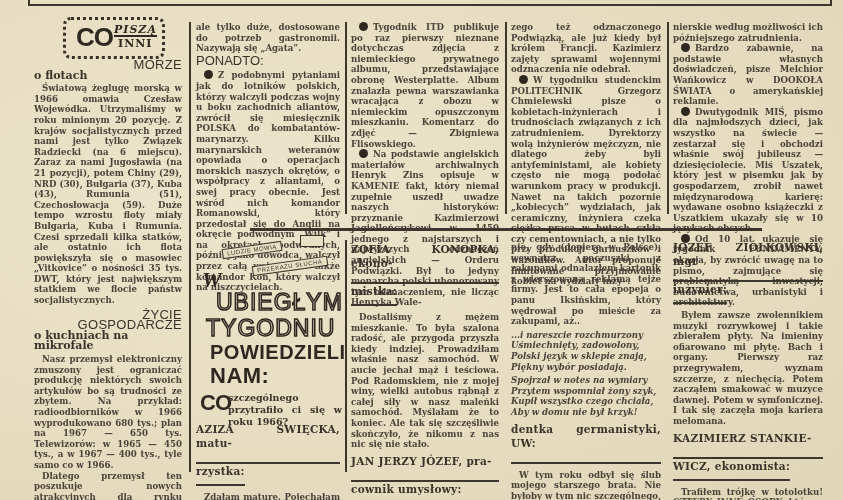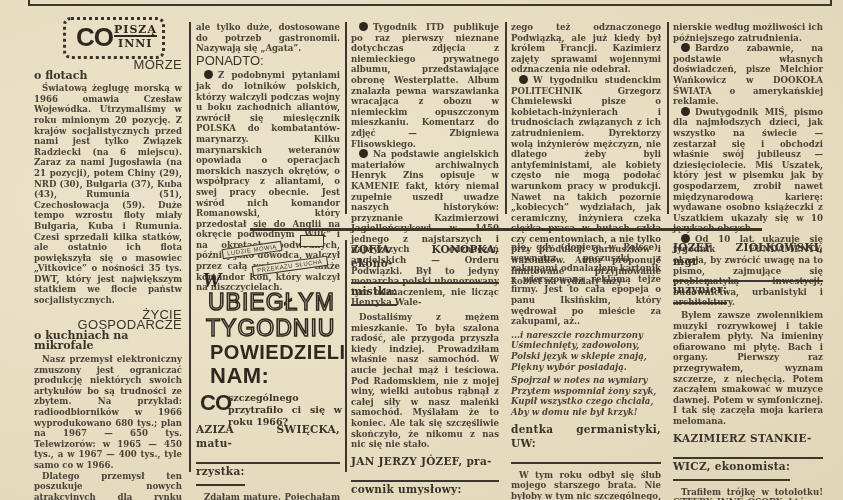--- a/index.html
+++ b/index.html
@@ -28,21 +28,21 @@
     text-align:justify; margin:4px 0 6px 0;
   }
   .name-head .u1 { display:block; border-bottom:2px solid #3d362c; padding-bottom:12px; }
   .name-head .u2 { display:inline-block; border-bottom:2px solid #3d362c; padding-bottom:6px; margin-top:0; }
   .italic { font-style:italic; text-indent:0 !important; }
   .logo {
     position:absolute; left:63px; top:17px; width:96px; height:36px;
     border:3px dotted #3a332a; border-radius:8px; background:#e8dfc4;
   }
   .logo .co { position:absolute; left:10px; top:2px; font-family:"Liberation Sans",sans-serif; font-weight:bold; font-size:26px; color:#2e2820; letter-spacing:-1px;}
-  .logo .pisz { position:absolute; left:48px; top:4px; font-weight:bold; font-size:11px; letter-spacing:1px; color:#2e2820; border-bottom:2px solid #2e2820; line-height:11px;}
+  .logo .pisz { position:absolute; left:48px; top:4px; font-weight:bold; font-size:11px; letter-spacing:1px; color:#2e2820; border-bottom:2px solid #2e2820; line-height:11px;font-style:italic;}
   .logo .inni { position:absolute; left:52px; top:18px; font-weight:bold; font-size:11px; letter-spacing:1px; color:#2e2820; line-height:11px;}
   .ubiegly { position:absolute; left:200px; top:245px; width:145px; height:115px; }
   .ribbon { position:absolute; font-family:"Liberation Sans",sans-serif; font-size:6px; border:1.5px solid #3a332a; padding:1px 4px; background:#e8dfc4; letter-spacing:0.5px; }
   .big-outline { position:absolute; font-family:"Liberation Sans","DejaVu Sans",sans-serif; font-size:23px; color:transparent; -webkit-text-stroke:1.5px #2e2820; letter-spacing:1px; font-weight:normal; }
   .big-solid { position:absolute; font-family:"Liberation Sans","DejaVu Sans",sans-serif; font-weight:bold; font-size:20px; color:#2e2820; letter-spacing:0.5px;text-align:right; }
   .w-letter { position:absolute; font-family:"Liberation Serif",serif; font-weight:bold; font-style:italic; font-size:22px; color:#2e2820; }
   .co-q { position:absolute; font-family:"Liberation Sans",sans-serif; font-weight:bold; font-size:22px; color:#2e2820; letter-spacing:-1px; }
   .q-text { position:absolute; font-weight:bold; font-size:9.5px; line-height:12px; text-align:justify; }
 </style>
 </head>
@@ -99,21 +99,21 @@
     <p><span class="bullet"></span><span>Od 10 lat ukazuje się tygodnik FUNDAMENTY; okazja, by zwrócić uwagę na to pismo, zajmujące się problematyką inwestycji, budownictwa, urbanistyki i architektury.</span></p>
   </div>
 
   <div class="hrule" style="left:250px; top:228px; width:512px;"></div>
 
   <div class="ubiegly">
     <span class="ribbon" style="left:22px; top:0px; transform:rotate(-8deg);">LUDZIE MÓWIĄ</span>
     <span class="ribbon" style="left:100px; top:-10px; width:14px; height:8px;"></span>
     <span class="ribbon" style="left:52px; top:16px; transform:rotate(-8deg);">PRZEKAZU SŁUCHA</span>
     <span class="w-letter" style="left:2px; top:22px;">W</span>
-    <span class="big-outline" style="left:8px; top:44px;text-align:center;">UBIEGŁYM</span>
+    <span class="big-outline" style="left:16px; top:44px;text-align:center;">UBIEGŁYM</span>
     <span class="big-outline" style="left:6px; top:70px;">TYGODNIU</span>
     <span class="big-solid" style="left:10px; top:96px;">POWIEDZIELI</span>
     <span class="big-solid" style="left:10px; top:118px; font-size:22px;">NAM:</span>
   </div>
 
   <span class="co-q" style="left:200px; top:390px;">CO</span>
   <div class="q-text" style="left:228px; top:392px; width:114px;">szczególnego przytrafiło ci się w roku 1966?</div>
 
   <div class="col" style="left:196px; top:418px; width:144px;">
     <div class="name-head">

